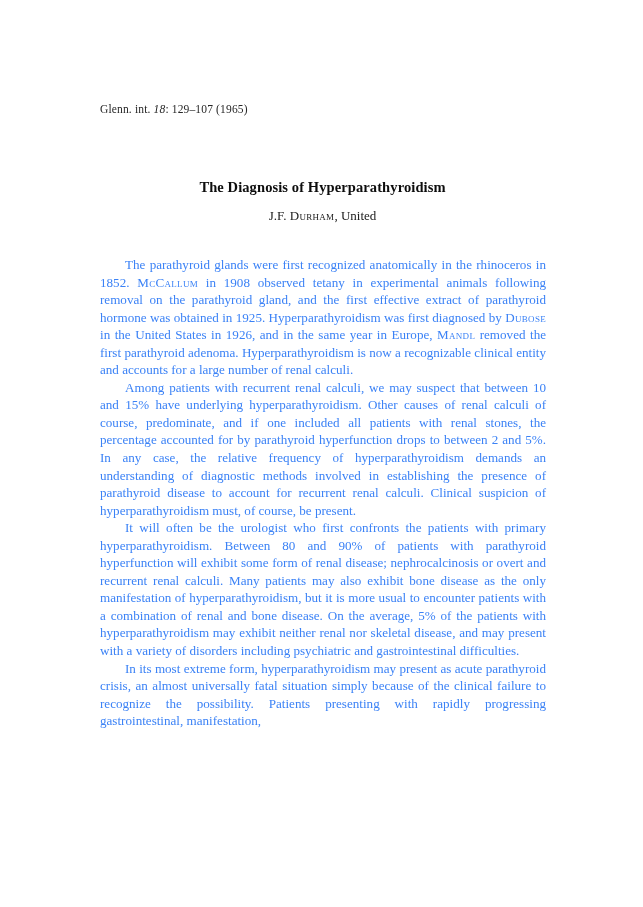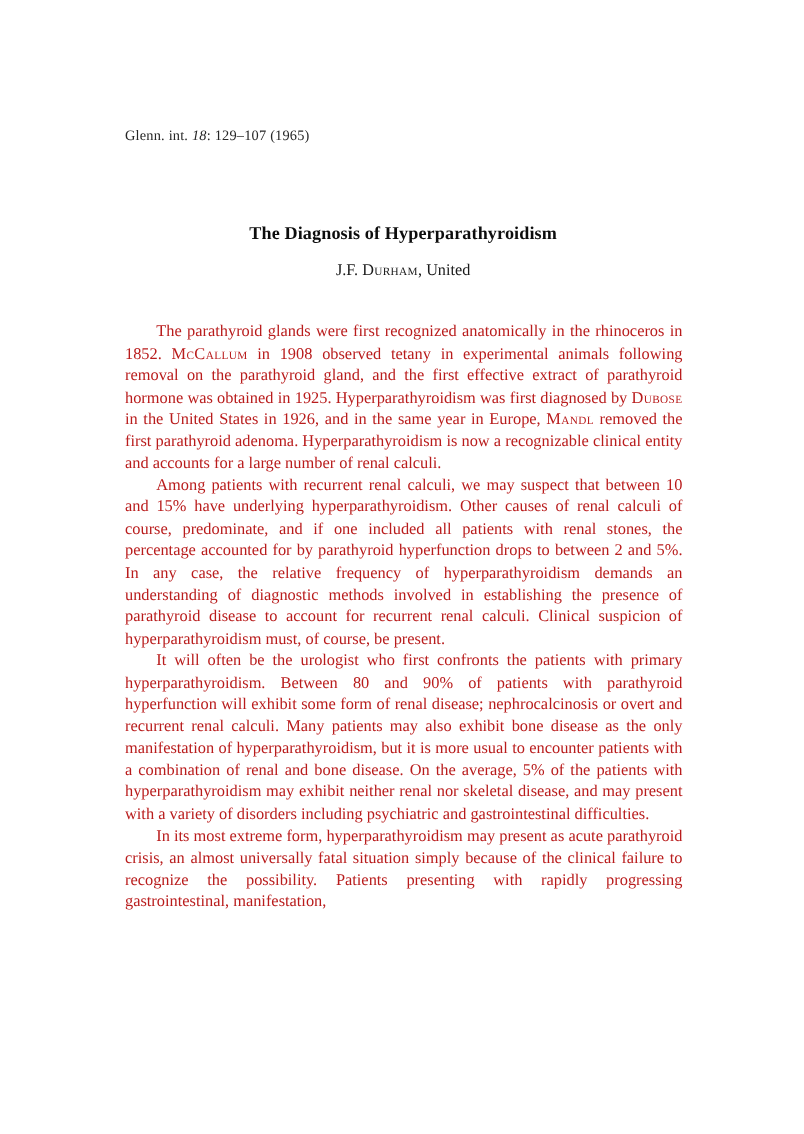--- a/index.html
+++ b/index.html
@@ -55,21 +55,21 @@
   }
   .body-text {
     position: absolute;
     left: 100px;
     top: 256px;
     width: 446px;
     font-size: 13.1px;
     line-height: 17.55px;
     text-align: justify;
     text-justify: inter-word;
-    color: #b91c1c;
+    color: #3b82f6;
     hyphens: none;
   }
   .body-text p {
     margin: 0;
     text-indent: 25px;
   }
 </style>
 </head>
 <body>
 

